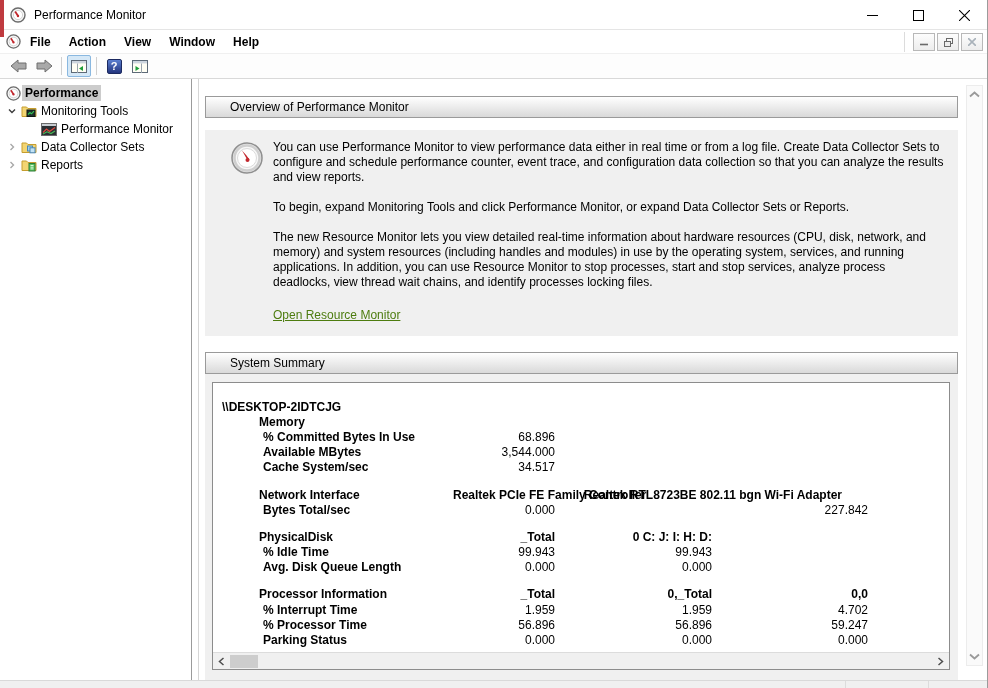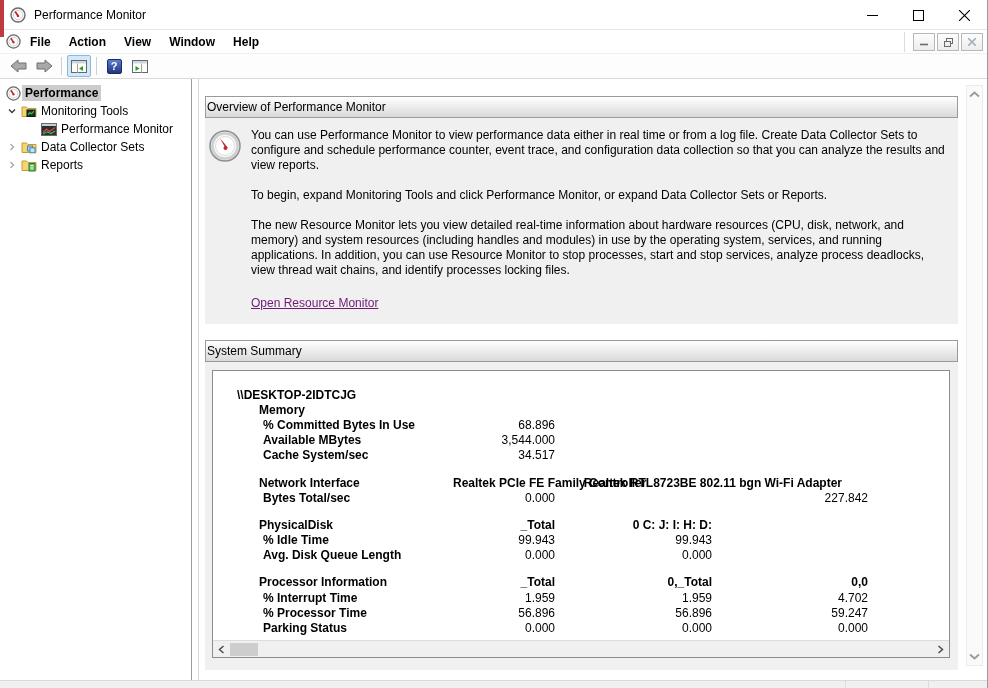--- a/index.html
+++ b/index.html
@@ -40,37 +40,37 @@
   
   .tree-row { display:flex; align-items:center; height:18px; white-space:nowrap; }
   .tree-row .chev { width:16px; display:flex; justify-content:center; }
   .tree-row .ticon { width:18px; display:flex; justify-content:center; }
   .tree-label { padding:1px 3px; }
   .tree-row.selected .tree-label { background:#cccccc; }
   .ind-0 { padding-left:4px;font-weight:bold; } .ind-1 { padding-left:4px; } .ind-2 { padding-left:40px; }
 
   
   .content-inner { position:absolute; left:6px; top:17px; width:753px; }
-  .sec-header { height:22px; line-height:20px; padding-left:1px; background:linear-gradient(#ffffff,#d9d9d9); border:1px solid #9a9a9a; font-size:12px; }
-  .overview-body { background:#f0f0f0; padding:10px 10px 14px 4px; min-height:192px; }
+  .sec-header { height:22px; line-height:20px; padding-left:24px; background:linear-gradient(#ffffff,#d9d9d9); border:1px solid #9a9a9a; font-size:12px; }
+  .overview-body { background:#f0f0f0; padding:10px 10px 14px 26px; min-height:192px;margin-top:12px; }
   .ov-flex { display:flex; }
   .ov-icon { flex:0 0 42px; padding-top:2px; }
   .ov-text { flex:1; padding-right:2px; }
   .ov-text p { margin-bottom:15px; line-height:15px; font-size:12px; }
-  .ov-link { color:#701a75; text-decoration:underline; cursor:pointer; display:inline-block; margin-top:3px; }
+  .ov-link { color:#4d7c0f; text-decoration:underline; cursor:pointer; display:inline-block; margin-top:3px; }
   .gap16 { height:16px; }
 
   
   .summary-body { background:#f0f0f0; padding:8px 8px 12px 7px; height:308px; }
   .summary-box { position:relative; background:#fff; border:1px solid #8c8c8c; height:288px; overflow:hidden; }
   .sum-table { padding-top:16px; font-size:12px; }
   .srow { display:grid; grid-template-columns:240px 102px 157px 156px 1fr; height:15.2px; align-items:center; white-space:nowrap; }
   .srow .c { text-align:right; }
   .b { font-weight:bold; }
-  .pl10 { padding-left:24px; } .pl30 { padding-left:46px; } .pl50 { padding-left:50px; }
+  .pl10 { padding-left:9px; } .pl30 { padding-left:46px; } .pl50 { padding-left:50px; }
   .blank { height:12px; }
   .span34 { grid-column:3 / 5; text-align:right; padding-right:26px; }
 
   
   .hscroll { position:absolute; left:0; right:0; bottom:0; height:17px; background:#f0f0f0; border-top:1px solid #dcdcdc; display:flex; align-items:center; }
   .hs-arrow { width:17px; height:17px; display:flex; align-items:center; justify-content:center; }
   .hs-arrow.right { margin-left:auto; }
   .hs-thumb { width:28px; height:13px; background:#cdcdcd; }
 
   

